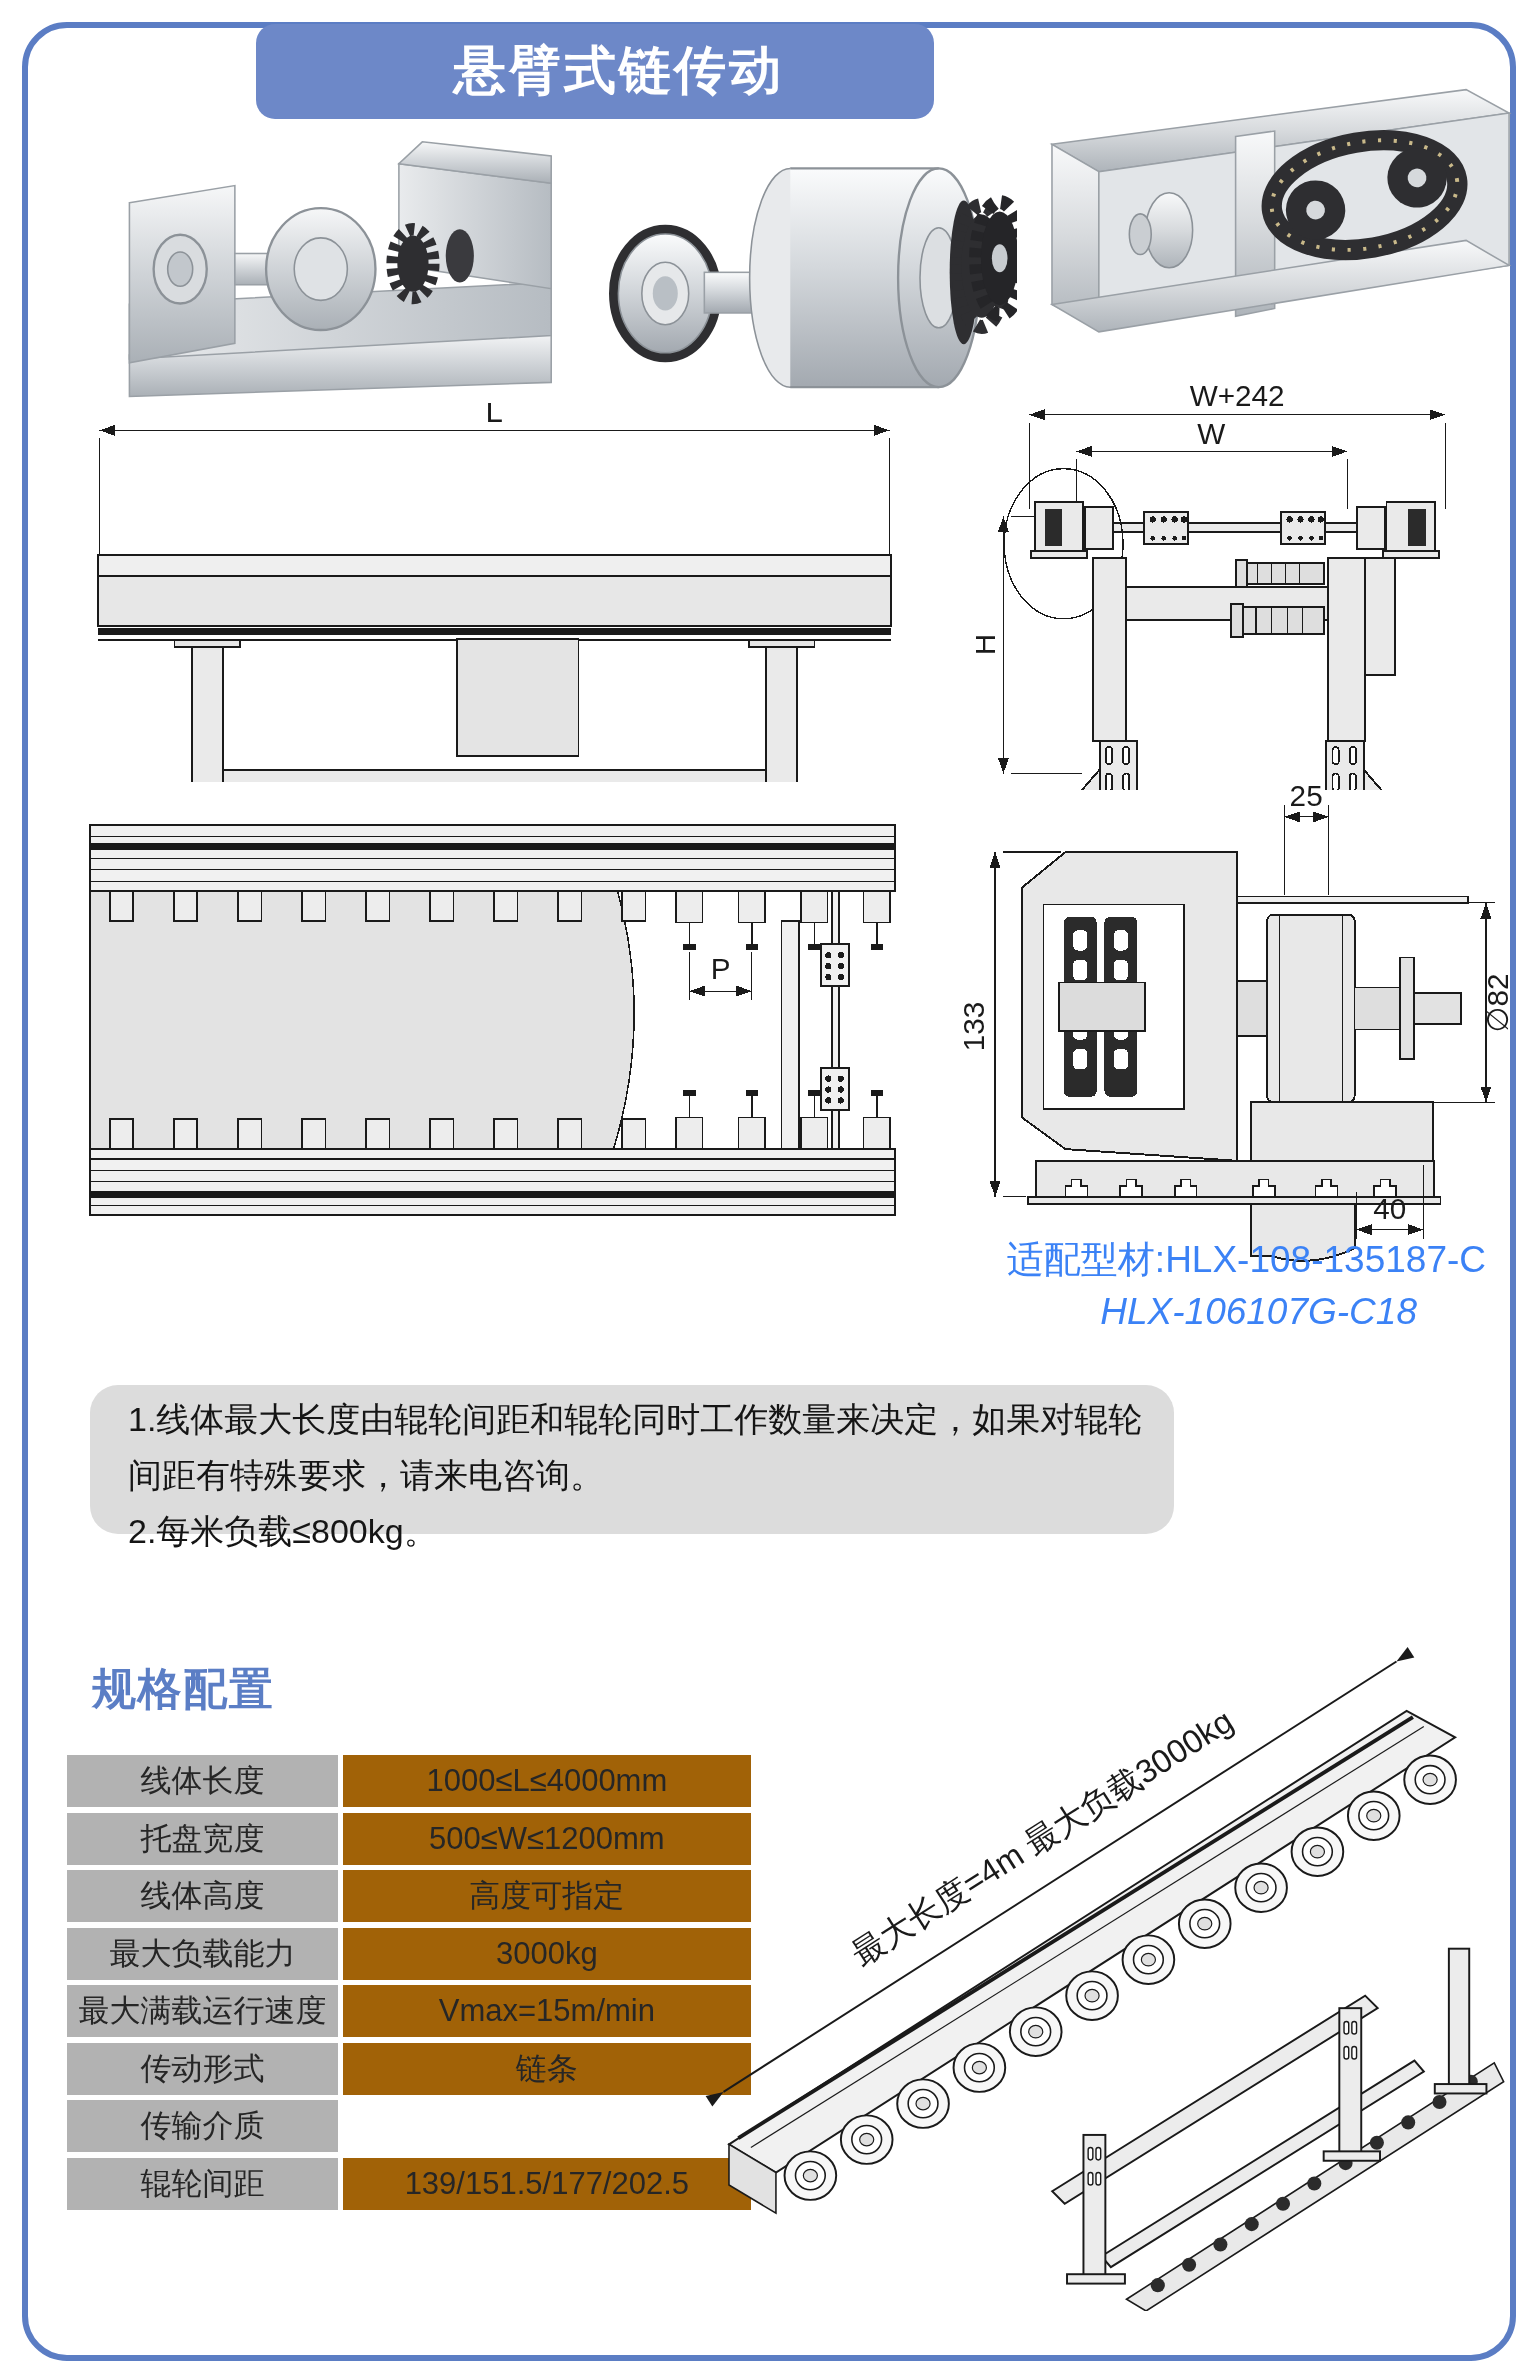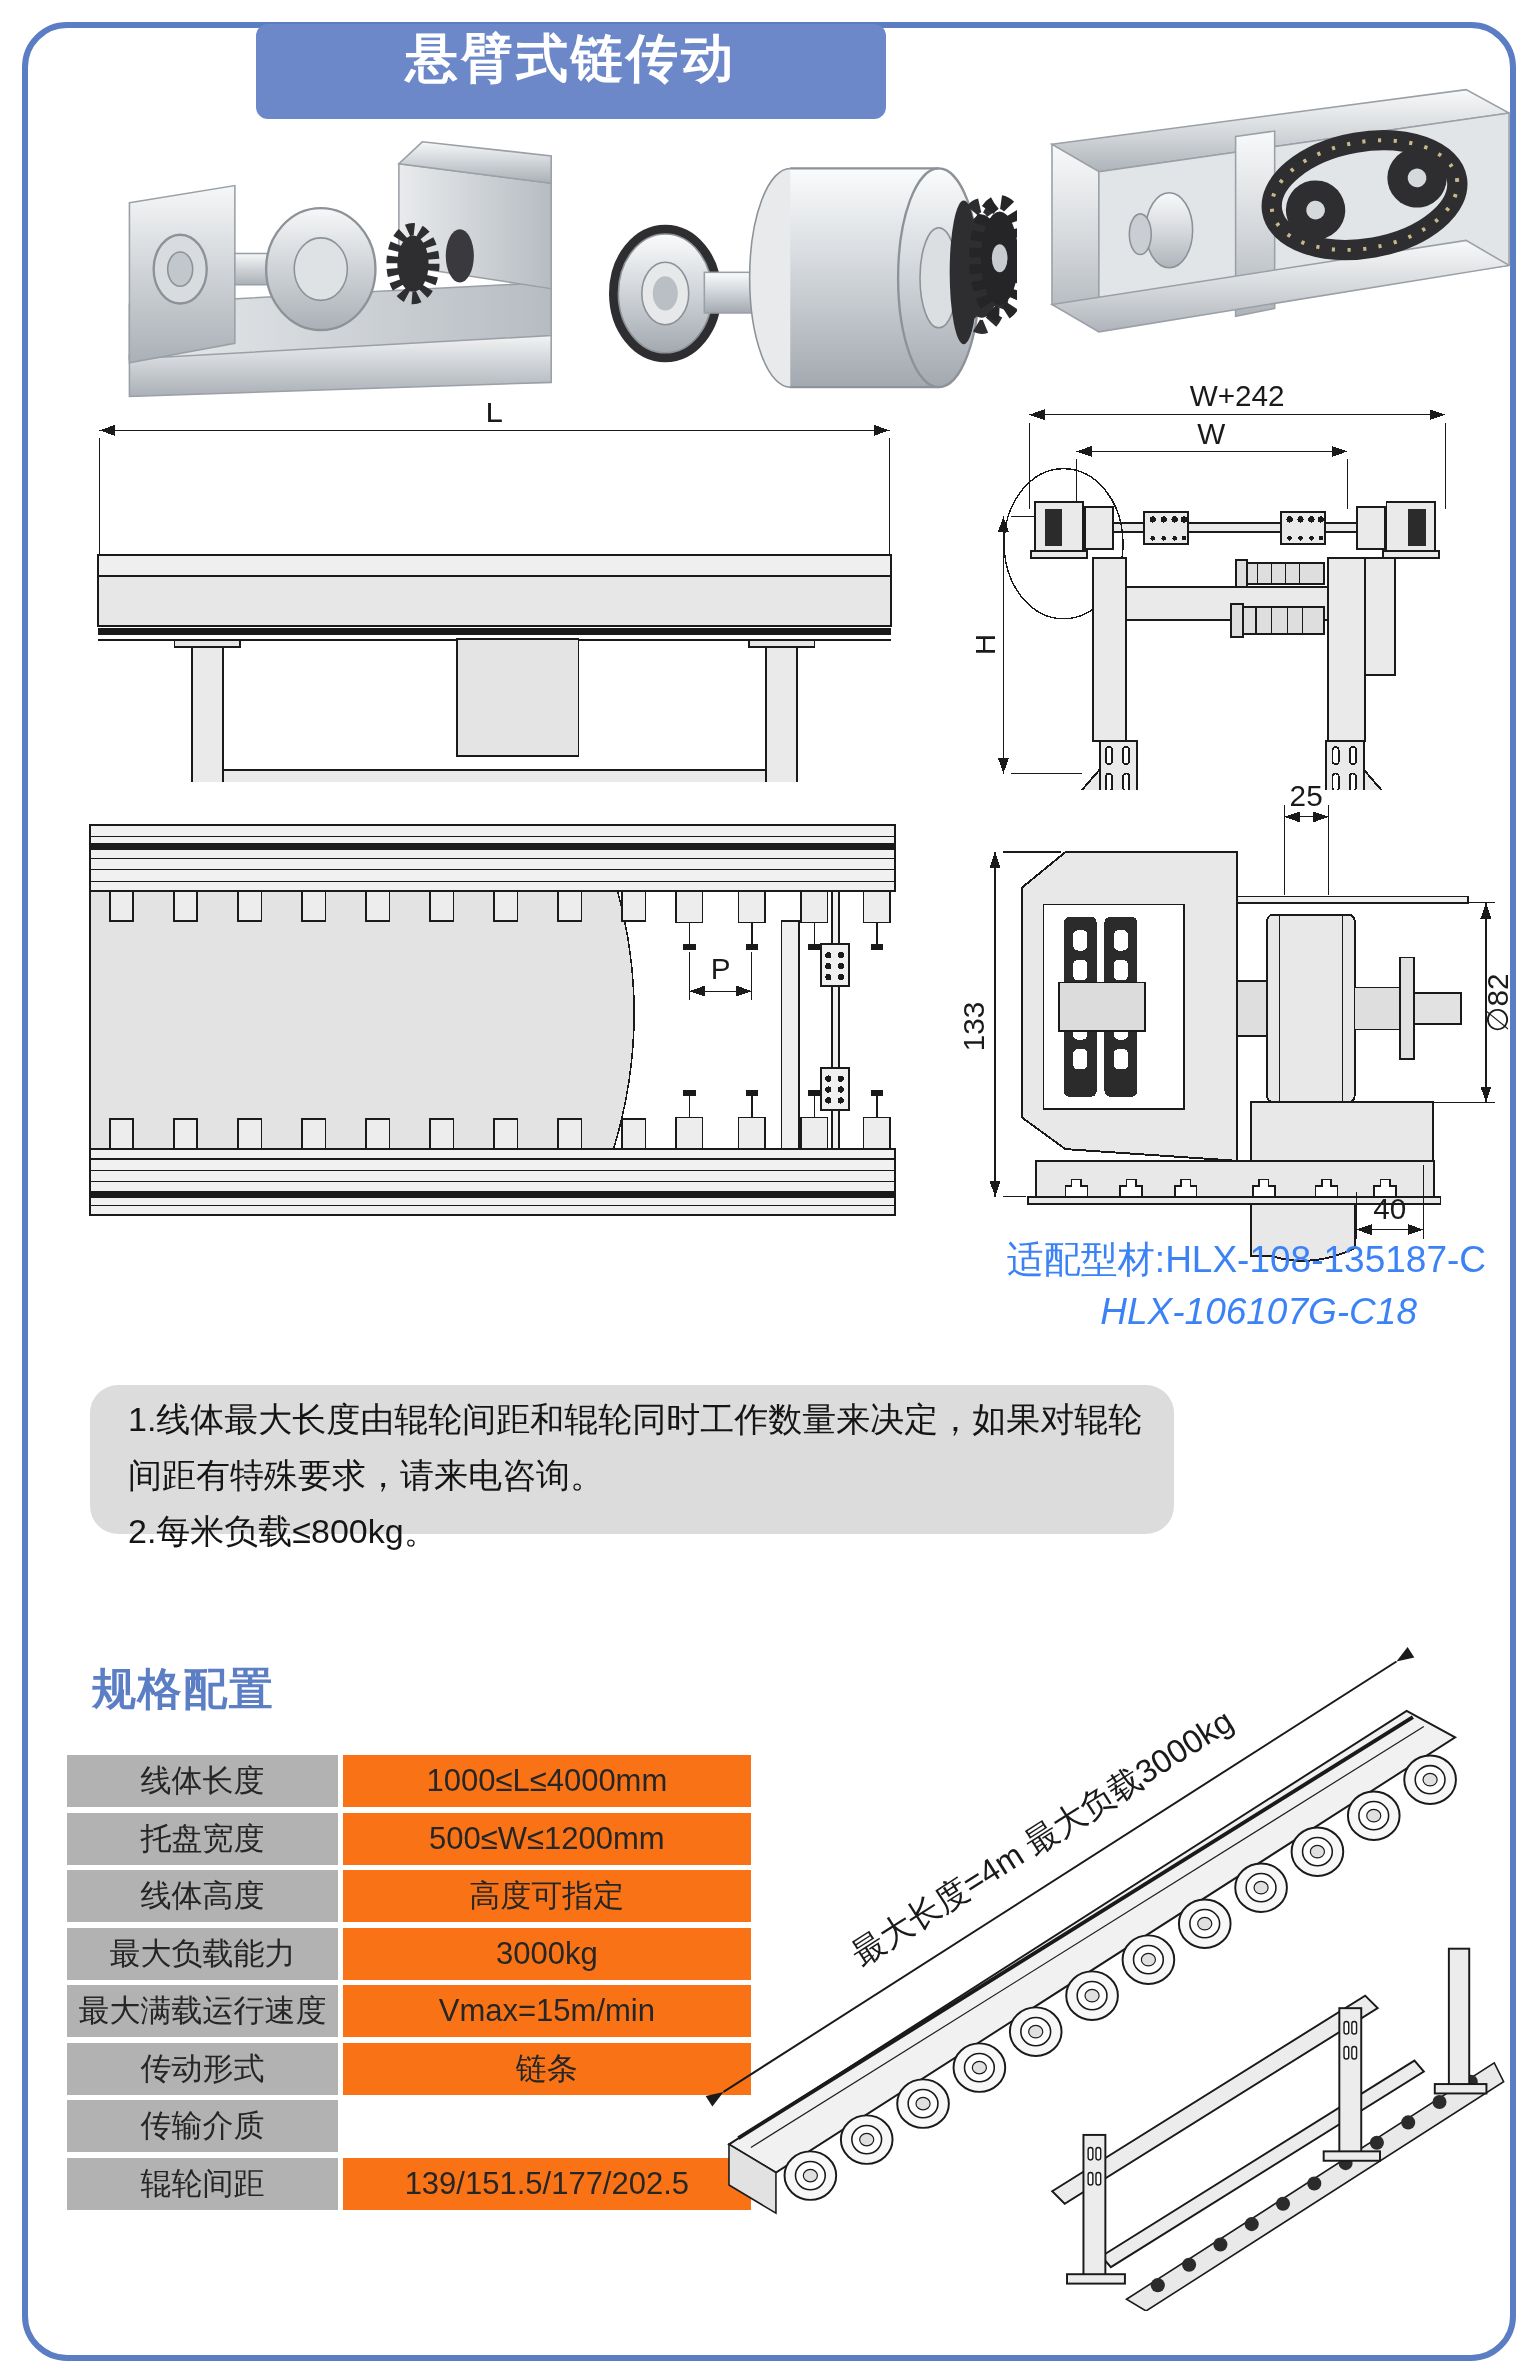--- a/index.html
+++ b/index.html
@@ -1,38 +1,38 @@
 <!DOCTYPE html>
 <html style="font-size:12.5px"><head>
 <meta charset="utf-8">
 <style>
   html,body{margin:0;padding:0;background:#ffffff;}
   .page{position:relative;width:1538px;height:2377px;background:#ffffff;overflow:hidden;
         font-family:"Liberation Sans","DejaVu Sans",sans-serif;color:#1a1a1a;}
   .page-border{position:absolute;left:22px;top:22px;width:1482px;height:2327px;
         border:6.3px solid #5b7dc4;border-radius:45px;}
   .title-badge{position:absolute;left:256px;top:23.5px;width:630px;height:95px;
-        background:#6d88c8;border-radius:12px;display:flex;justify-content:center;
-        color:#ffffff;font-size:52px;font-weight:bold;letter-spacing:3.1px;}
+        background:#6d88c8;border-radius:19px;display:flex;align-items:center;justify-content:center;
+        color:#ffffff;font-size:52px;font-weight:bold;letter-spacing:3.1px;padding-left:48px;}
   .abs{position:absolute;}
   .red-block{position:absolute;left:978px;top:1234px;width:508px;
         color:#3b82f6;font-size:37px;line-height:52px;}
   .red-line1{text-align:right;}
   .red-line2{text-align:right;padding-right:69px;font-style:italic;}
   .note-box{position:absolute;left:90px;top:1385px;width:1084px;height:149px;
         background:#dcdcdc;border-radius:28px;box-sizing:border-box;
         padding:6px 0 0 38px;font-size:34px;line-height:56px;color:#151515;}
   .section-title{position:absolute;left:92px;top:1660px;font-size:44px;font-weight:bold;
         color:#5b7ec5;letter-spacing:1.6px;}
   .spec-table{position:absolute;left:67px;top:1755px;width:684px;display:flex;
         flex-direction:column;gap:5.5px;}
   .spec-row{display:flex;gap:4.7px;height:52px;}
   .spec-label{width:271px;background:#b2b2b2;display:flex;align-items:center;justify-content:center;
         font-size:31px;color:#262626;}
-  .spec-value{flex:1;background:#f97316;display:flex;align-items:center;justify-content:center;
+  .spec-value{flex:1;background:#a16207;display:flex;align-items:center;justify-content:center;
         font-size:31px;color:#262626;}
   svg text{font-family:"Liberation Sans","DejaVu Sans",sans-serif;fill:#1a1a1a;}
   .dwg{shape-rendering:crispEdges;}
 </style>
 </head>
 <body>
 
 <div class="page">
   <div class="page-border"></div>
 

